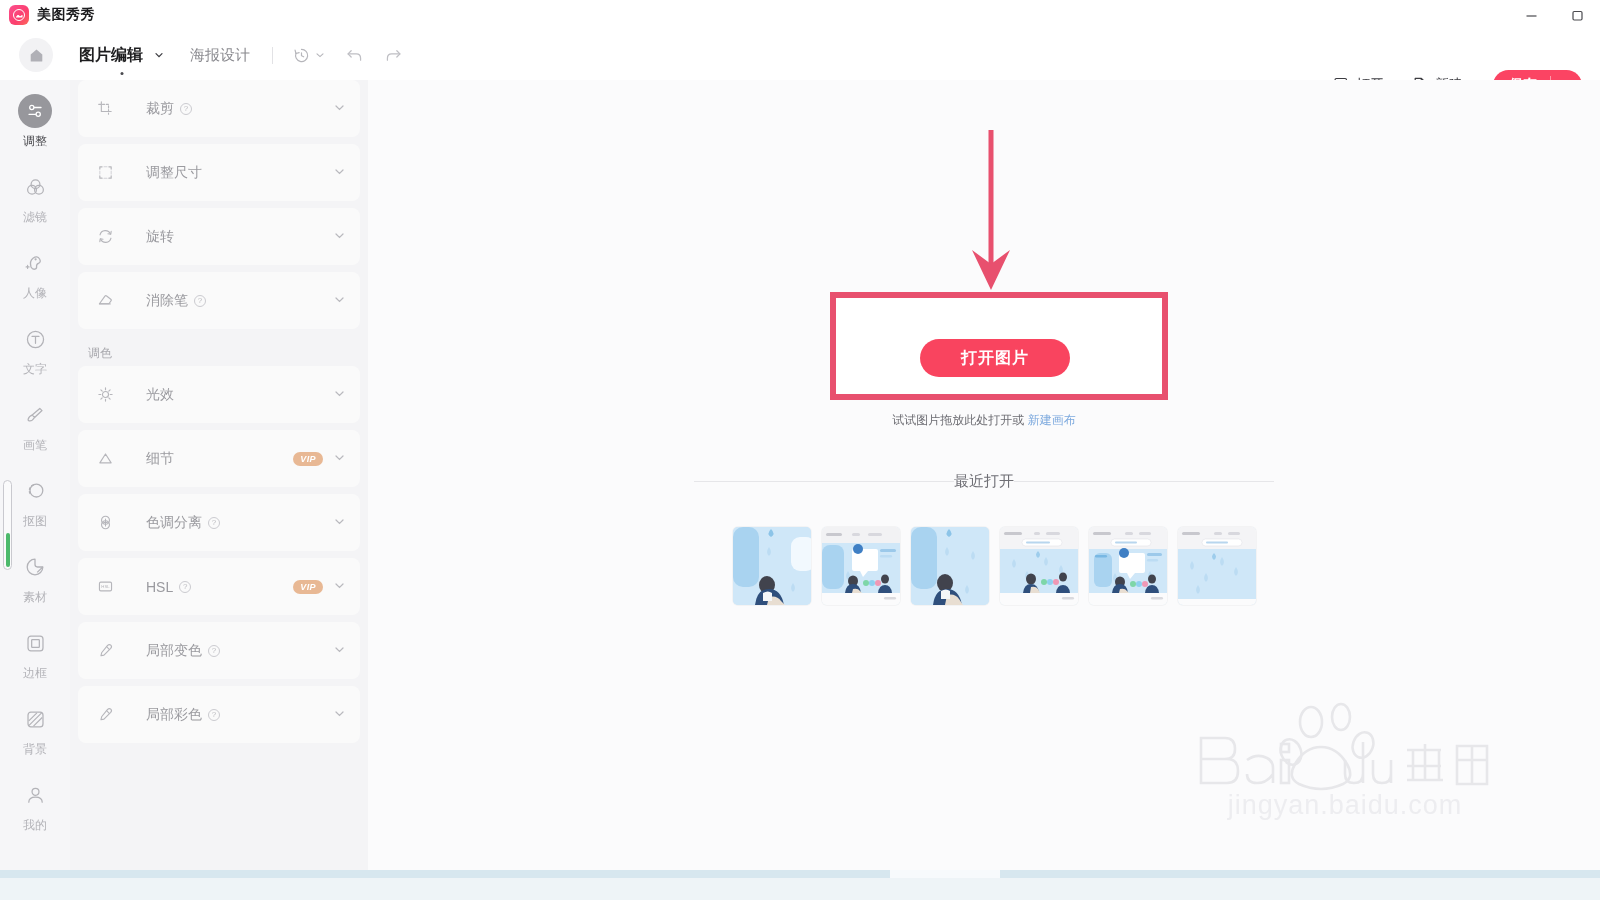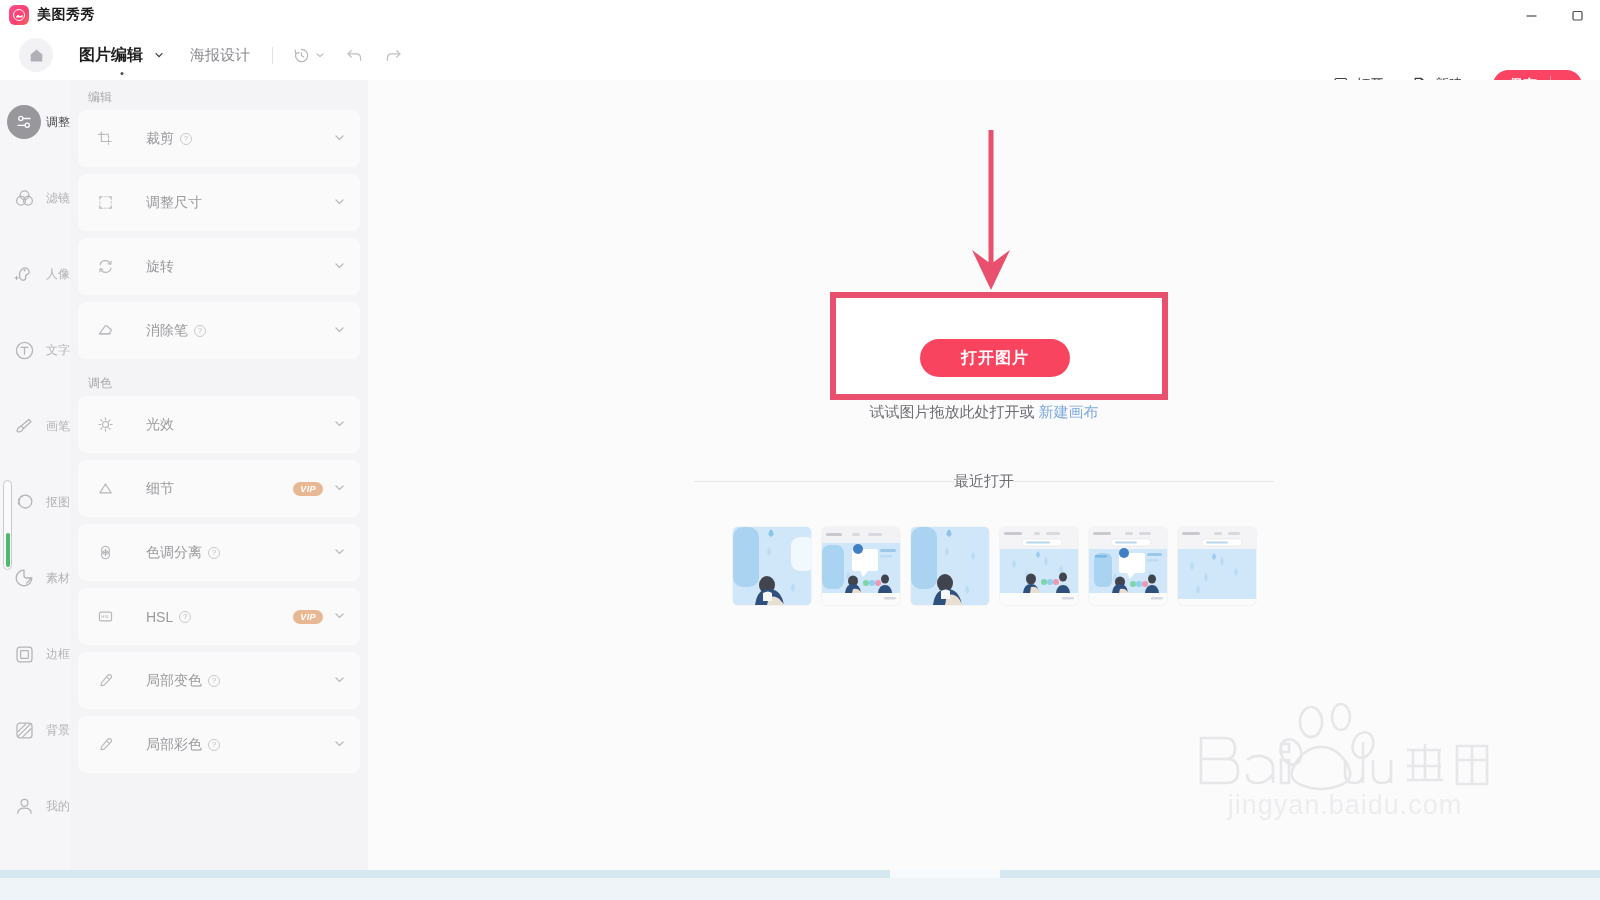--- a/index.html
+++ b/index.html
@@ -78,22 +78,22 @@
     font-size: 14px; font-weight: 700; padding: 0 5px 0 16px;
   }
   .save-div { width: 1px; height: 18px; background: rgba(255,255,255,.45); margin: 0 7px 0 13px; }
 
   
   .rail {
     position: absolute; left: 0; top: 80px; width: 70px; height: 790px;
     background: #f6f6f8;
   }
   .rail-item {
-    width: 70px; height: 76px; display: flex; flex-direction: row;
-    align-items: center; justify-content: flex-end; gap: 5px; color: #b3b3b8; font-family: Liberation Mono, monospace;
+    width: 70px; height: 76px; display: flex; flex-direction: column;
+    align-items: center; justify-content: center; gap: 5px; color: #b3b3b8; font-family: Liberation Mono, monospace;
   }
   .rail-ico { width: 34px; height: 34px; display: flex; align-items: center; justify-content: center; }
   .rail-item.active .rail-ico {
     background: #97979c; border-radius: 50%;
   }
   .rail-label { font-size: 12px; }
   .rail-item.active .rail-label { color: #4c4c51; }
   .rail-scroll {
     position: absolute; left: 3px; top: 400px; width: 9px; height: 90px;
     border: 1px solid #c9c9cf; border-radius: 5px; background: #fafafb;
@@ -139,22 +139,22 @@
     position: absolute; left: 462px; top: 212px; width: 338px; height: 108px;
     border: 6px solid #e8506e; background: #ffffff;
   }
   .open-btn {
     position: absolute; left: 552px; top: 259px; width: 150px; height: 38px;
     border-radius: 19px; background: #f9445f; color: #fff;
     font-size: 16px; font-weight: 700; display: flex; align-items: center; justify-content: center;
     letter-spacing: 1px;
   }
   .hint {
-    position: absolute; left: 0; top: 323px; width: 1232px; text-align: center;
-    font-size: 15px; color: #6c6c72;
+    position: absolute; left: 0; top: 332px; width: 1232px; text-align: center;
+    font-size: 12px; color: #6c6c72;
   }
   .hint a { color: #7eaade; text-decoration: none; }
 
   .recent-head {
     position: absolute; left: 0; top: 392px; width: 1232px;
     display: flex; align-items: center; justify-content: center; 
   }
   .recent-line { width: 260px; height: 1px; background: #e6e6e9; }
   .recent-title { font-size: 15px; color: #6f6f75; }
 
@@ -395,21 +395,20 @@
       <span class="rail-label">我的</span>
     </div>
 
     <div class="rail-scroll">
       <div class="rail-scroll-thumb"></div>
     </div>
   </div>
 
   <div class="panel">
 
-    <div class="panel-group-title">编辑</div>
 
     <div class="panel-row">
       <span class="pr-ico">
         <svg width="17" height="17" viewBox="0 0 18 18">
           <path d="M4.6 1.8 L4.6 12.2 L15 12.2" fill="none" stroke="#b6b6bb" stroke-width="1.2" stroke-linecap="round" stroke-linejoin="round"></path>
           <path d="M1.8 4.6 L12.2 4.6 L12.2 15" fill="none" stroke="#b6b6bb" stroke-width="1.2" stroke-linecap="round" stroke-linejoin="round" stroke-dasharray="2.3 1.7"></path>
         </svg>
       </span>
       <span class="pr-label">裁剪</span>
       <span class="pr-help">?</span>

